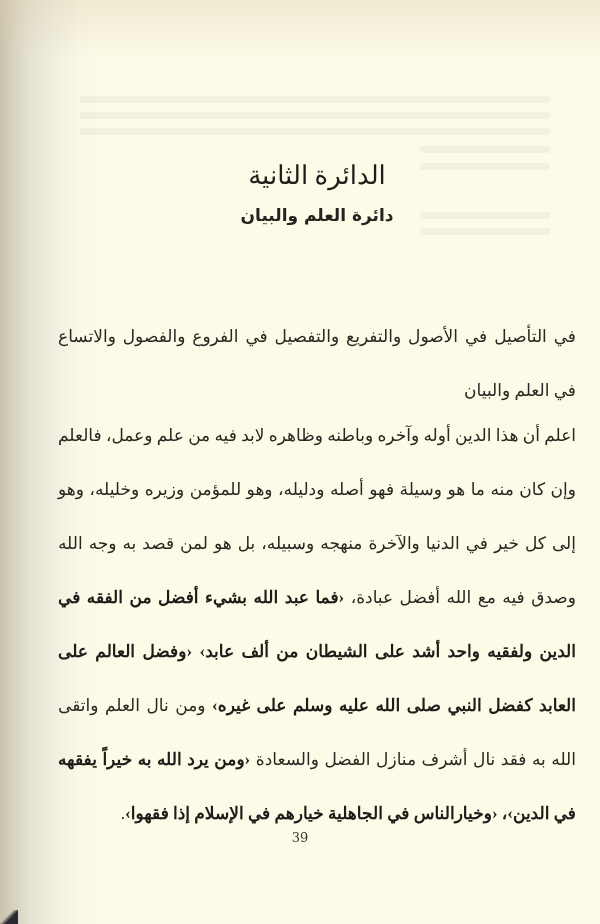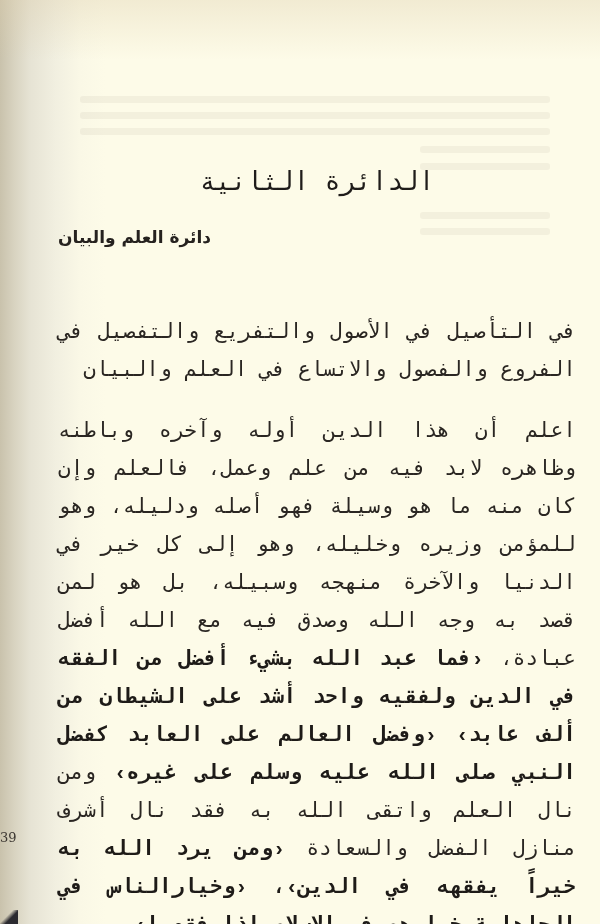--- a/index.html
+++ b/index.html
@@ -45,65 +45,65 @@
   }
   .content {
     position: absolute;
     left: 58px;
     right: 24px;
     top: 0;
     direction: rtl;
   }
   .chapter-title {
     position: absolute;
-    top: 149px;
+    top: 143px;
     left: 0; right: 0;
     text-align: center;
     font-size: 26px;
-    font-family: Liberation Mono, monospace;
+    font-family: Liberation Serif, serif;
     font-weight: normal;
     color: #1f1c1a;
     letter-spacing: 0;
   }
   .chapter-subtitle {
     position: absolute;
-    top: 213px;
+    top: 191px;
     left: 0; right: 0;
-    text-align: left;
+    text-align: center;
     font-size: 17px;
     font-family: "DejaVu Sans", sans-serif;
     color: #26221f;
   }
   .para {
     position: absolute;
     left: 0;
     right: 0;
-    font-family: Liberation Mono, monospace;
-    font-size: 21px;
-    line-height: 38px;
+    font-family: Liberation Serif, serif;
+    font-size: 17px;
+    line-height: 54px;
     text-align: justify;
     text-align-last: right;
     color: #2a2622;
   }
   .para-intro {
     top: 293px;
   }
   .para-main {
     top: 392px;
   }
   .b {
     font-weight: bold;
     color: #1e1b18;
   }
   .page-number {
     position: absolute;
     top: 830px;
     left: 0;
     width: 600px;
-    text-align: left;
+    text-align: center;
     font-family: "DejaVu Serif", serif;
     font-size: 13px;
     color: #3a3530;
     direction: ltr;
   }
 </style>
 </head>
 <body>
 
 <div class="page">

